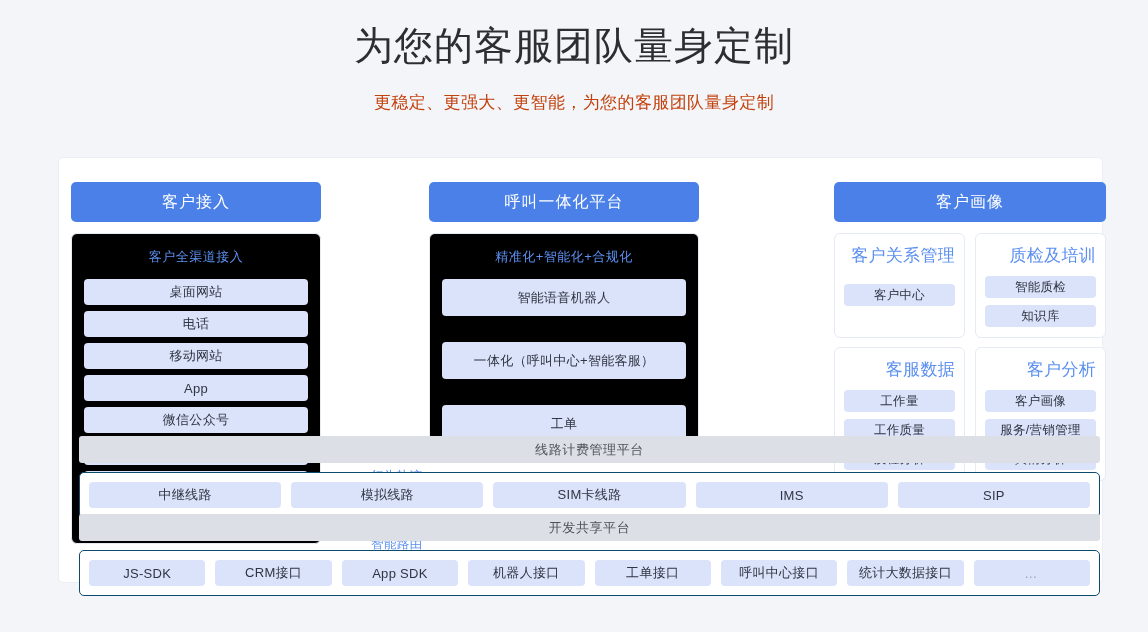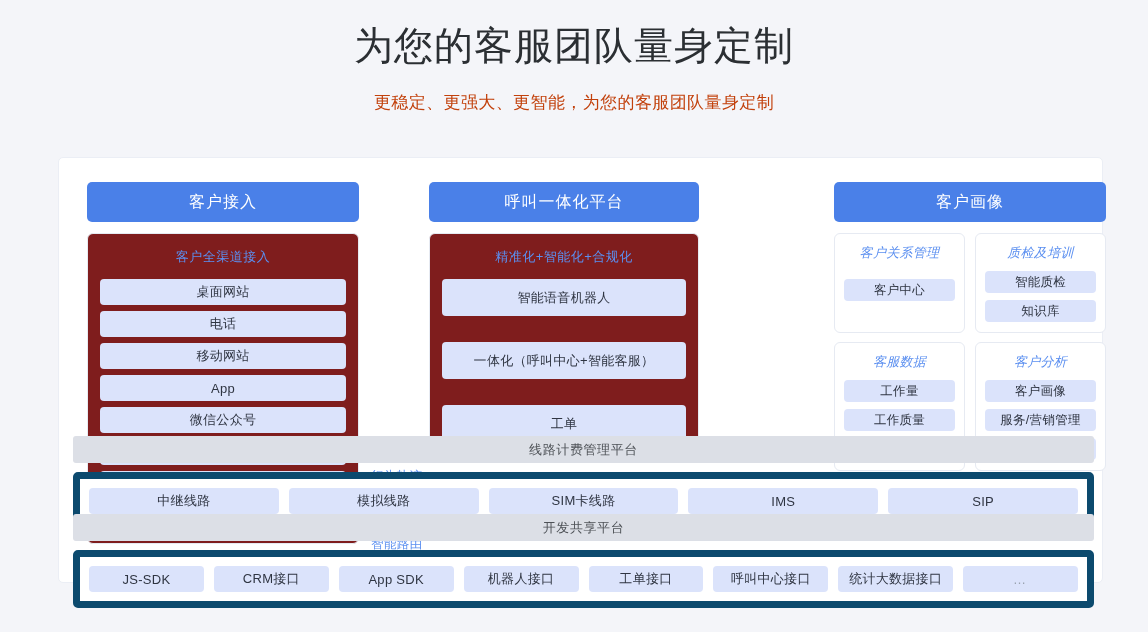--- a/index.html
+++ b/index.html
@@ -62,39 +62,39 @@
     left: 0;
     top: 0;
     width: 1045px;
     height: 268px;
   }
 
   .col {
     position: absolute;
     top: 24px;
   }
-  .col-left   { left: 28px;  width: 272px; }
+  .col-left   { left: 12px;  width: 250px; }
   .col-mid    { left: 370px; width: 270px; }
   .col-right  { left: 775px; width: 272px; }
 
   .col-head {
     height: 40px;
     border-radius: 5px;
     background: #4a80e8;
     color: #ffffff;
     font-size: 16px;
     display: flex;
     align-items: center;
     justify-content: center;
     letter-spacing: 1px;
   }
 
   .panel {
     margin-top: 11px;
-    background: #7f1d1d;
+    background: #000000;
     border: 1px solid #e6eaf2;
     border-radius: 6px;
     padding: 14px 12px 14px;
   }
 
   .panel-title {
     text-align: center;
     font-size: 13px;
     color: #5b8ff0;
     margin-bottom: 13px;
@@ -163,60 +163,59 @@
     gap: 9px 10px;
   }
   .subpanel {
     background: #ffffff;
     border: 1px solid #e6eaf2;
     border-radius: 6px;
     padding: 10px 9px 10px;
     min-height: 84px;
   }
   .subpanel-title {
-    text-align: center;
-    font-size: 13px;
+    text-align: right;
+    font-size: 17px;
     color: #5b8ff0;
     margin-bottom: 9px;
     letter-spacing: .3px;
-    font-style: italic;
   }
   .sub-stack {
     display: flex;
     flex-direction: column;
     gap: 7px;
   }
   .sub-stack .chip { height: 22px; font-size: 12.5px; }
   .sub-stack.single { justify-content: flex-start; padding-top: 8px; }
 
   
   .band {
     position: absolute;
-    left: 14px;
+    left: 20px;
     width: 1021px;
   }
   .band-lines { top: 278px; }
   .band-dev   { top: 356px; }
 
   .band-head {
     height: 27px;
     background: #dcdfe6;
     border-radius: 3px;
     display: flex;
     align-items: center;
     justify-content: center;
     font-size: 13px;
     color: #4e5257;
     letter-spacing: .6px;
   }
 
   .band-body {
     margin-top: 9px;
     background: #ffffff;
-    border: 7px solid #0c4a6e;
+    border: 1px solid #0c4a6e;
     border-radius: 5px;
     padding: 9px 9px;
     display: flex;
     gap: 10px;
   }
   .band-body .chip {
     flex: 1 1 0;
     height: 26px;
     font-size: 13px;
   }

